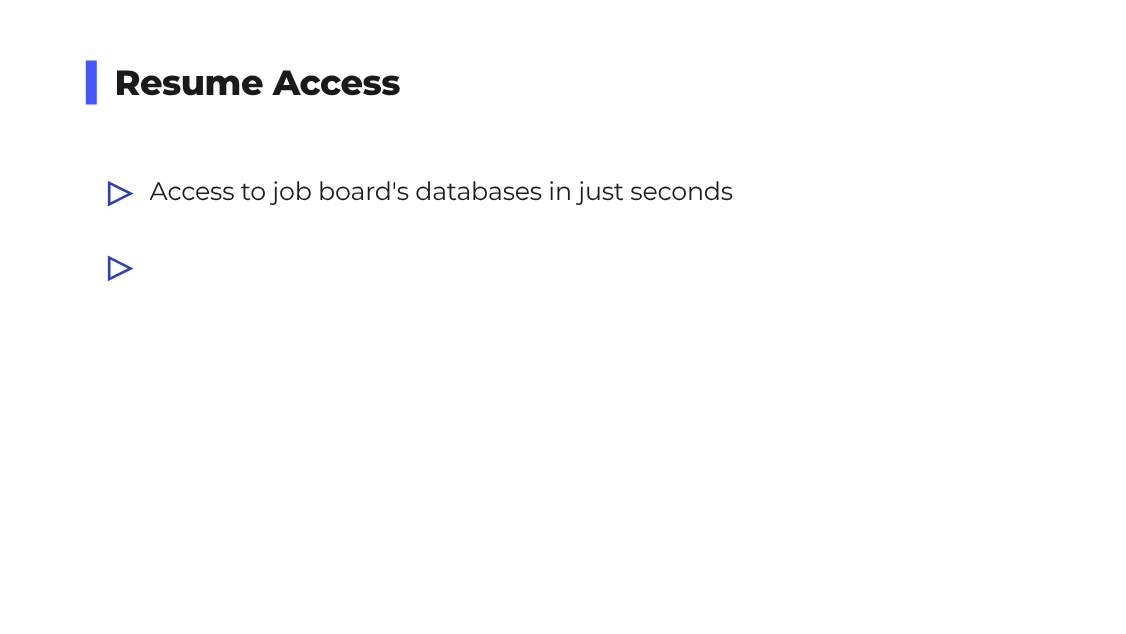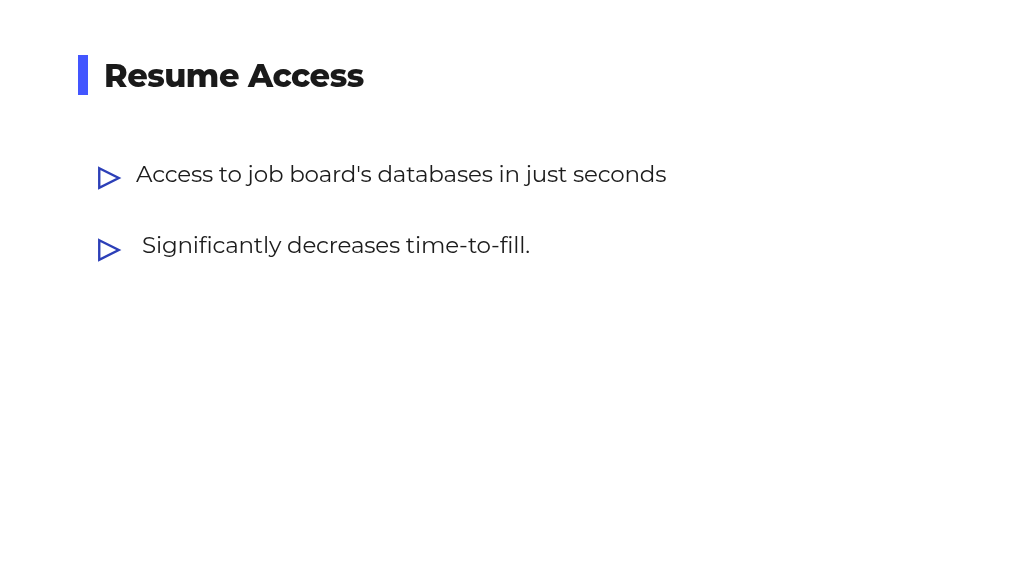--- a/index.html
+++ b/index.html
@@ -31,21 +31,21 @@
     letter-spacing: -0.5px;
   }
   .content {
     position: absolute;
     top: 158px;
     left: 96px;
     right: 70px;
   }
   .bullet-row {
     display: flex;
-    align-items: flex-end;
+    align-items: center;
     margin-bottom: 38px;
   }
   .bullet-icon {
     flex: 0 0 auto;
     width: 26px;
     height: 26px;
     margin-top: 2px;
     margin-right: 14px;
   }
   .bullet-text {
@@ -77,16 +77,15 @@
     <span class="bullet-text">Access to job board's databases in just seconds</span>
   </div>
 
 
   <div class="bullet-row indent-3">
     <span class="bullet-icon">
       <svg viewBox="0 0 24 24" width="26" height="26">
           <polygon points="3,3 21,12 3,21" fill="none" stroke="#2c3fb8" stroke-width="2.2" stroke-linejoin="miter"></polygon>
         </svg>
     </span>
-    <span class="bullet-text">Significantly decreases time-to-fill.</span>
   </div>
 
 </div>
 
 </body></html>

